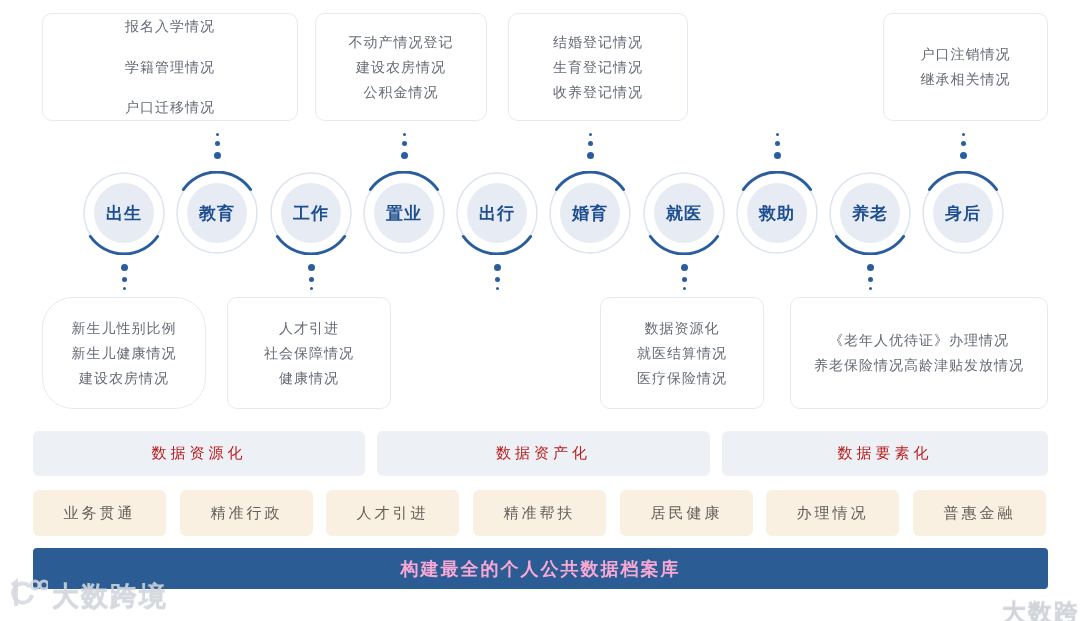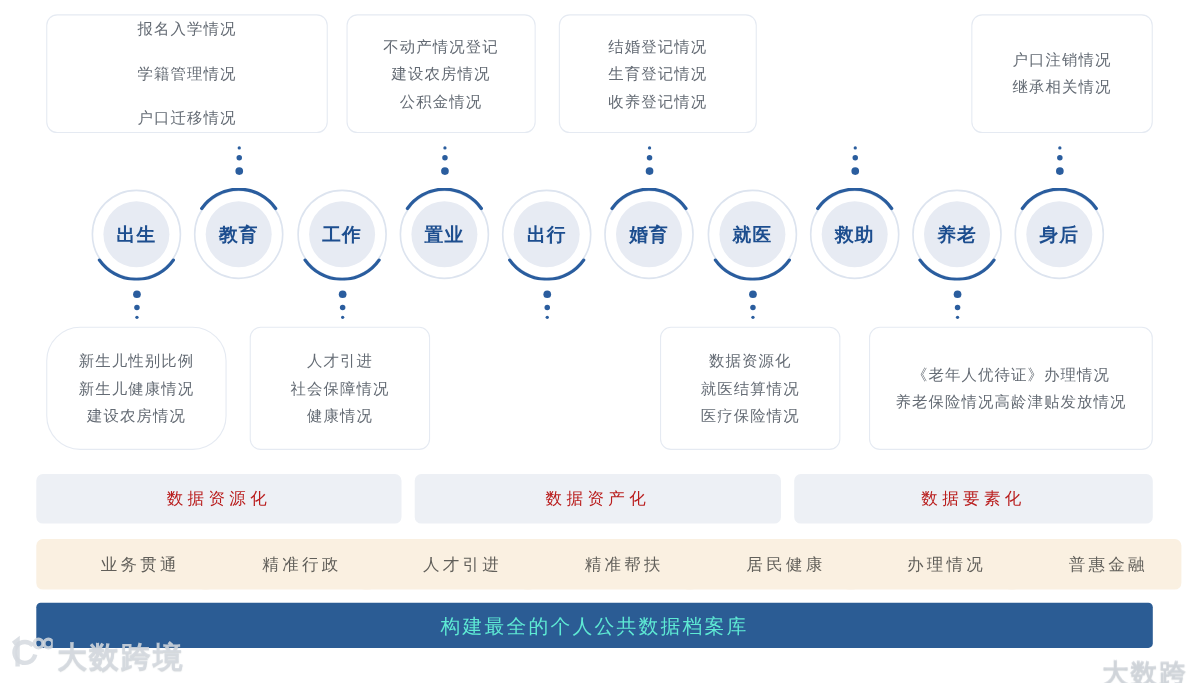--- a/index.html
+++ b/index.html
@@ -53,30 +53,30 @@
   .pbar{
     position:absolute;top:431px;height:45px;background:#edf0f5;border-radius:6px;
     display:flex;align-items:center;justify-content:center;
     font-size:15px;color:#b91c1c;letter-spacing:4px;
   }
   .g0{left:33px;width:332px;} .g1{left:377px;width:333px;} .g2{left:722px;width:326px;}
   
   .obox{
     position:absolute;top:490px;height:46px;width:133px;background:#faf0e1;border-radius:6px;
     display:flex;align-items:center;justify-content:center;
-    font-size:15px;color:#615f5a;letter-spacing:3px;padding-left:28px;
+    font-size:15px;color:#615f5a;letter-spacing:3px;
   }
   .y0{left:33px;} .y1{left:180px;} .y2{left:326px;} .y3{left:473px;}
   .y4{left:620px;} .y5{left:766px;} .y6{left:913px;}
   
   .banner{
     position:absolute;left:33px;top:548px;width:1015px;height:41px;background:#2b5c94;border-radius:4px;
     display:flex;align-items:center;justify-content:center;z-index:1;
   }
-  .banner .banner-title{font-size:18px;font-weight:normal;color:#5eead4;letter-spacing:2px;}
+  .banner .banner-title{font-size:18px;font-weight:bold;color:#f9a8d4;letter-spacing:2px;}
   
   .wm{
     position:absolute;z-index:2;display:flex;align-items:center;
     color:rgba(213,217,223,0.85);text-shadow:0 1px 1px rgba(130,140,150,0.35);
   }
   .wm-main{left:6px;top:578px;}
   .wm-text{font-size:27px;font-weight:bold;letter-spacing:2px;}
   .wm-logo{margin-right:4px;}
   .wm-corner{left:1002px;top:596px;color:rgba(205,210,216,0.6);}
   .wm-corner .wm-text{font-size:24px;}

